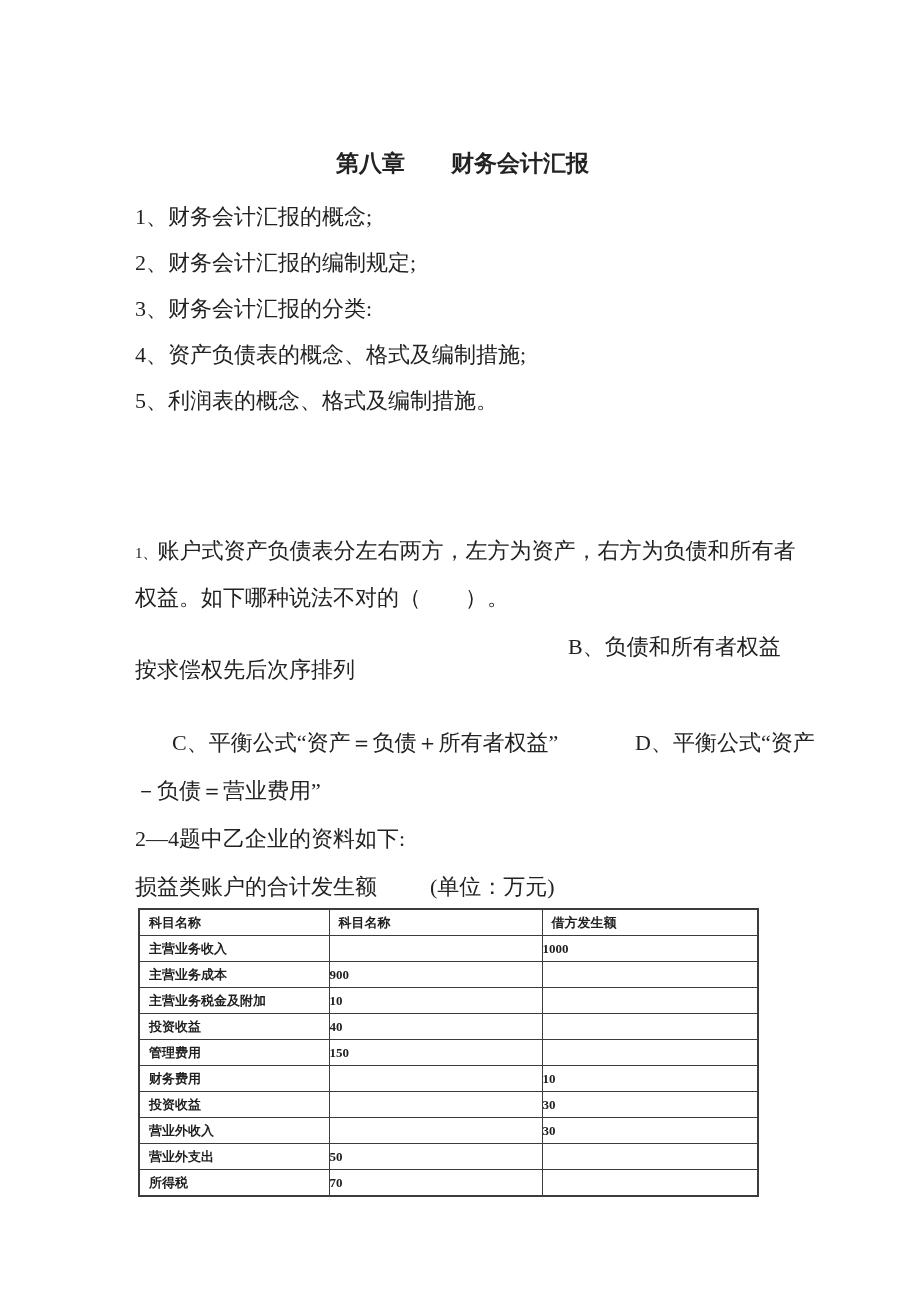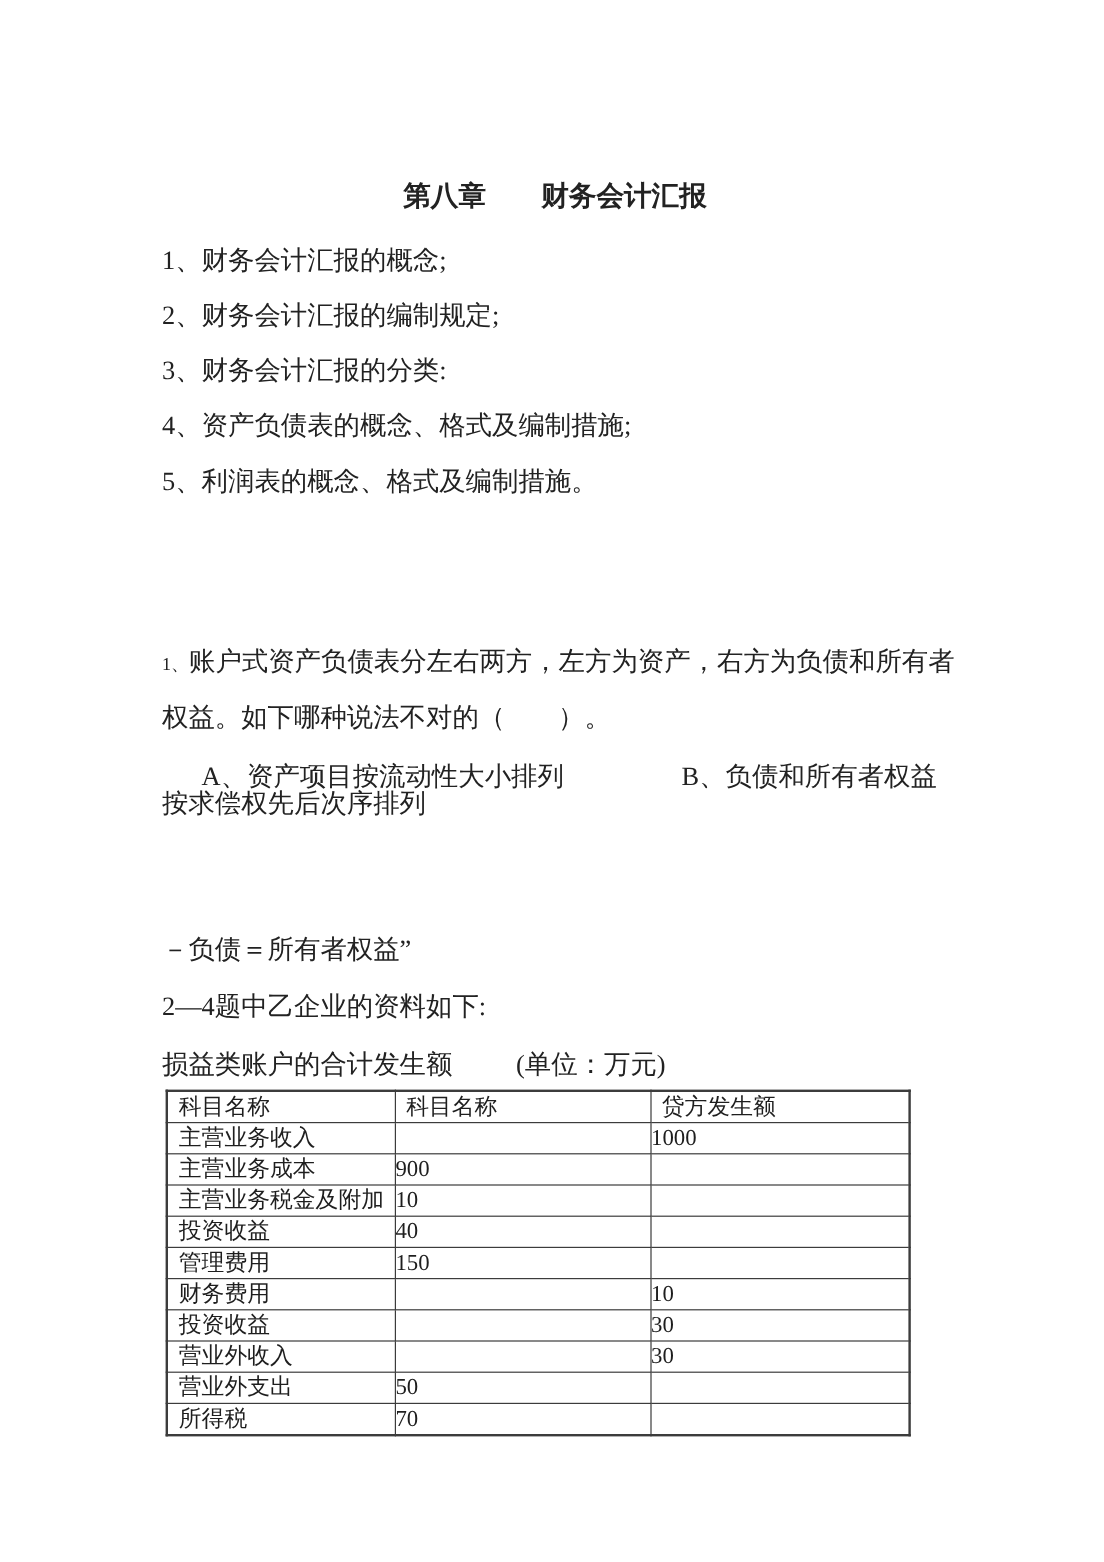--- a/index.html
+++ b/index.html
@@ -51,22 +51,22 @@
     top: 880px;
     border-collapse: collapse;
     table-layout: fixed;
     border: 2px solid #3c3c3c;
     background: #ffffff;
   }
   table.accounts th,
   table.accounts td {
     border: 1px solid #3c3c3c;
     height: 25px;
-    font-size: 19px;
-    font-weight: normal;
+    font-size: 13px;
+    font-weight: bold;
     line-height: 25px;
     padding: 0 0 0 9px;
     text-align: left;
     overflow: hidden;
     color: #1e1e1e;
   }
   table.accounts td.num {
     text-align: left;
     padding: 0;
   }
@@ -82,45 +82,48 @@
   <div class="line" style="top:220px">2、财务会计汇报的编制规定;</div>
   <div class="line" style="top:266px">3、财务会计汇报的分类:</div>
   <div class="line" style="top:312px">4、资产负债表的概念、格式及编制措施;</div>
   <div class="line" style="top:358px">5、利润表的概念、格式及编制措施。</div>
 
 
   <div class="line" style="top:508px"><span class="q-num">1、</span><span>账户式资产负债表分左右两方，左方为资产，右方为负债和所有者</span></div>
   <div class="line" style="top:555px">权益。如下哪种说法不对的（　　）。</div>
 
   <div class="line" style="top:604px">
-    <span class="opt" style="left:33px">A、资产项目按流动性大小排列</span>
     <span class="opt" style="left:433px">B、负债和所有者权益</span>
   </div>
   <div class="line" style="top:627px">按求偿权先后次序排列</div>
 
-  <div class="line" style="top:748px">－负债＝所有者权益”</div>
+  <div class="line" style="top:700px">
+    <span class="opt" style="left:37px">C、平衡公式“资产＝负债＋所有者权益”</span>
+    <span class="opt" style="left:500px">D、平衡公式“资产</span>
+  </div>
+  <div class="line" style="top:748px">－负债＝营业费用”</div>
 
   <div class="line" style="top:796px">2—4题中乙企业的资料如下:</div>
 
   <div class="line" style="top:844px">
     <span class="opt" style="left:0">损益类账户的合计发生额</span>
     <span class="opt" style="left:295px">(单位：万元)</span>
   </div>
 
   <table class="accounts">
     <colgroup>
       <col style="width:190px">
       <col style="width:213px">
       <col style="width:216px">
     </colgroup>
     <thead>
       <tr>
         <th>科目名称</th>
         <th>科目名称</th>
-        <th>贷方发生额</th>
+        <th>借方发生额</th>
       </tr>
     </thead>
     <tbody>
       <tr>
         <td>主营业务收入</td>
         <td class="num"></td>
         <td class="num">1000</td>
       </tr>
       <tr>
         <td>主营业务成本</td>

